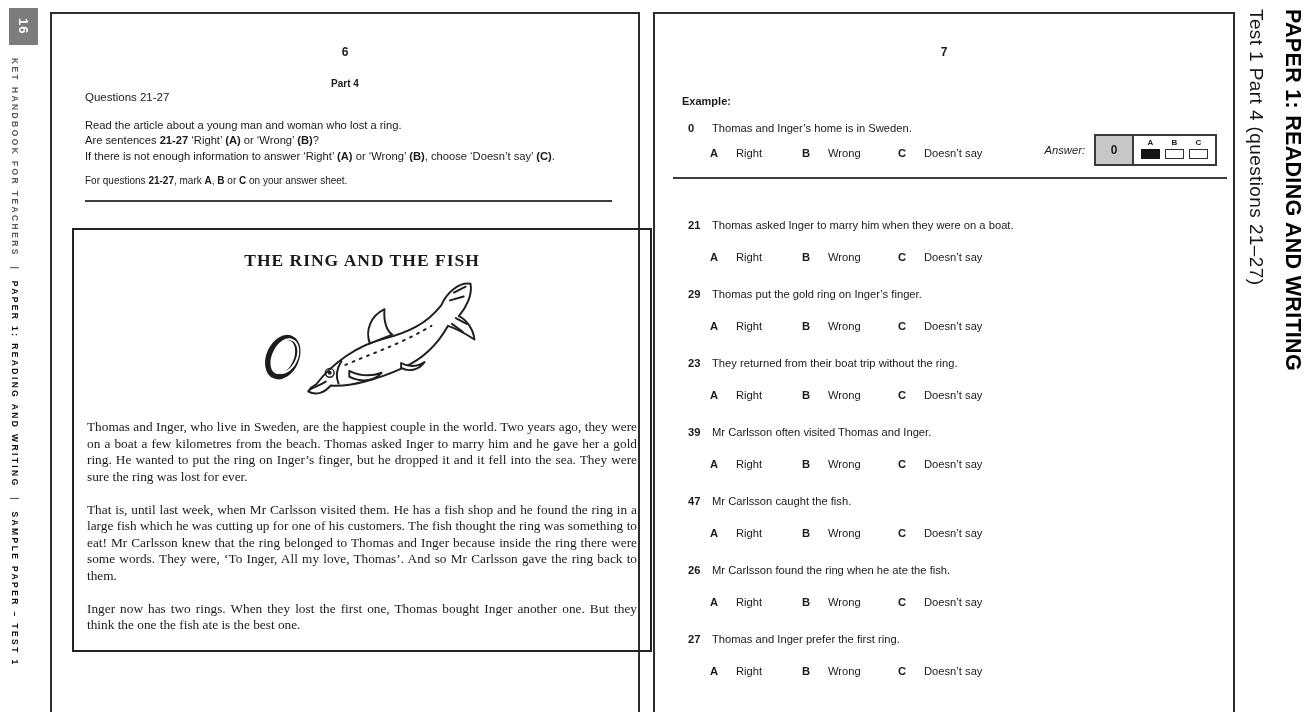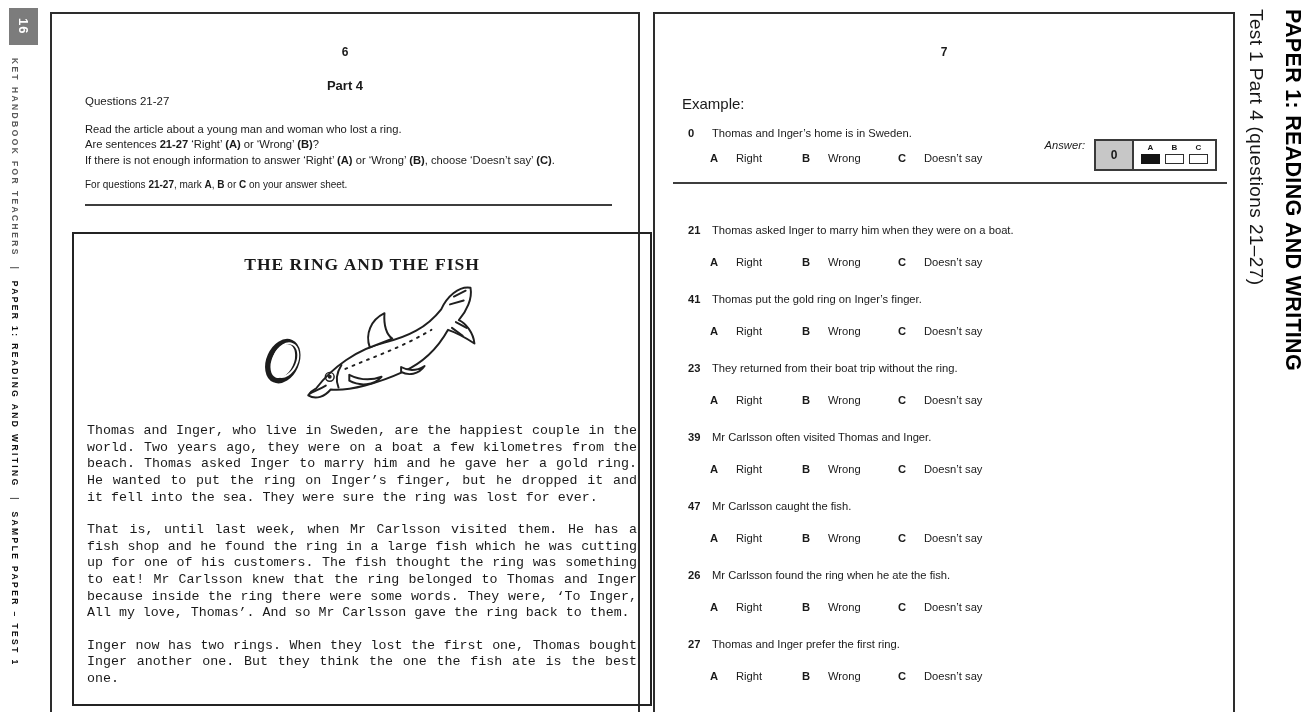--- a/index.html
+++ b/index.html
@@ -14,47 +14,47 @@
   .side-text{position:absolute;left:10px;top:58px;writing-mode:vertical-rl;font-size:8.5px;
              letter-spacing:2.4px;color:#5a5a5a;white-space:nowrap;font-weight:600}
   .side-text .seg.bold{color:#0f0f0f;font-weight:800}
 
   
   .page{position:absolute;top:12px;height:712px;background:#fff;border:2px solid #2d2d2d;box-sizing:border-box}
   .page6{left:50px;width:590px}
   .page7{left:653px;width:582px}
 
   .pnum{margin-top:31px;text-align:center;font-weight:700;font-size:12px}
-  .part{margin-top:19px;text-align:center;font-weight:700;font-size:13px}
+  .part{margin-top:19px;text-align:center;font-weight:700;font-size:10px}
   .qhead{margin:2px 0 0 33px;font-weight:400;font-size:11.5px}
   .intro{margin:15px 8px 0 33px;font-size:11.2px;line-height:15.4px}
   .mark-line{margin:11px 8px 0 33px;font-size:10px}
   .rule{border-top:2px solid #3d3d3d}
   .rule6{margin:14px 26px 0 33px}
   .rule7{margin:18px 6px 0 18px}
 
   
   .article-box{margin:26px 0 0 20px;width:580px;min-height:415px;border:2px solid #232323;box-sizing:border-box}
   .article-title{margin-top:20px;text-align:center;font-family:"Liberation Serif","DejaVu Serif",serif;
                  font-weight:700;font-size:17.5px;letter-spacing:1px}
   .illus{display:block;margin:4px auto 0}
-  .article-body p{margin:0 13px 16px;font-family:Liberation Mono, monospace;
+  .article-body p{margin:0 13px 16px;font-family:Liberation Serif, serif;
                   font-size:13.3px;line-height:16.6px;text-align:justify}
   .article-body p:first-child{margin-top:12px}
 
   
-  .ex-head{margin:36px 10px 0 27px;font-weight:400;font-size:15px}
+  .ex-head{margin:36px 10px 0 27px;font-weight:700;font-size:11px}
   .q-stmt{display:flex;margin-left:33px;font-size:11.2px;align-items:baseline}
   .ex-stmt{margin-top:15px}
   .q-num{font-weight:700;width:24px;flex:0 0 24px}
   .opts-row{position:relative;display:grid;grid-template-columns:26px 66px 26px 70px 26px 120px;
             align-items:center;margin-left:55px;font-size:11.2px}
   .ex-opts{margin-top:13px}
   .opt-key{font-weight:700}
-  .answer-wrap{position:absolute;right:16px;top:-13px;display:flex;align-items:flex-start}
+  .answer-wrap{position:absolute;right:16px;top:-13px;display:flex;align-items:center}
   .answer-label{font-style:italic;font-size:11.2px;margin-right:9px}
   .answer-box{display:flex;border:2px solid #3a3a3a;height:32px;box-sizing:border-box;background:#fff}
   .ans-num{width:36px;background:#c7c7c7;border-right:2px solid #3a3a3a;display:flex;align-items:center;
            justify-content:center;font-weight:700;font-size:12px}
   .ans-choices{display:flex;gap:5px;padding:2px 7px}
   .ans-col{display:flex;flex-direction:column;align-items:center;gap:1px}
   .ans-col-label{font-size:8px;font-weight:700;line-height:10px}
   .ans-box{width:19px;height:10px;border:1.5px solid #2e2e2e;box-sizing:border-box;background:#fff}
   .ans-box.filled{background:#141414;border-color:#141414}
   #questions{margin-top:40px}
@@ -168,21 +168,21 @@
             <span class="opt-label">Right</span>
             <span class="opt-key">B</span>
             <span class="opt-label">Wrong</span>
             <span class="opt-key">C</span>
             <span class="opt-label">Doesn’t say</span>
           </div>
   </div>
 
   <div class="q-block">
     <div class="q-stmt">
-      <span class="q-num">41</span>
+      <span class="q-num">29</span>
       <span class="q-text">Thomas put the gold ring on Inger’s finger.</span>
     </div>
     <div class="opts-row">
             <span class="opt-key">A</span>
             <span class="opt-label">Right</span>
             <span class="opt-key">B</span>
             <span class="opt-label">Wrong</span>
             <span class="opt-key">C</span>
             <span class="opt-label">Doesn’t say</span>
           </div>

